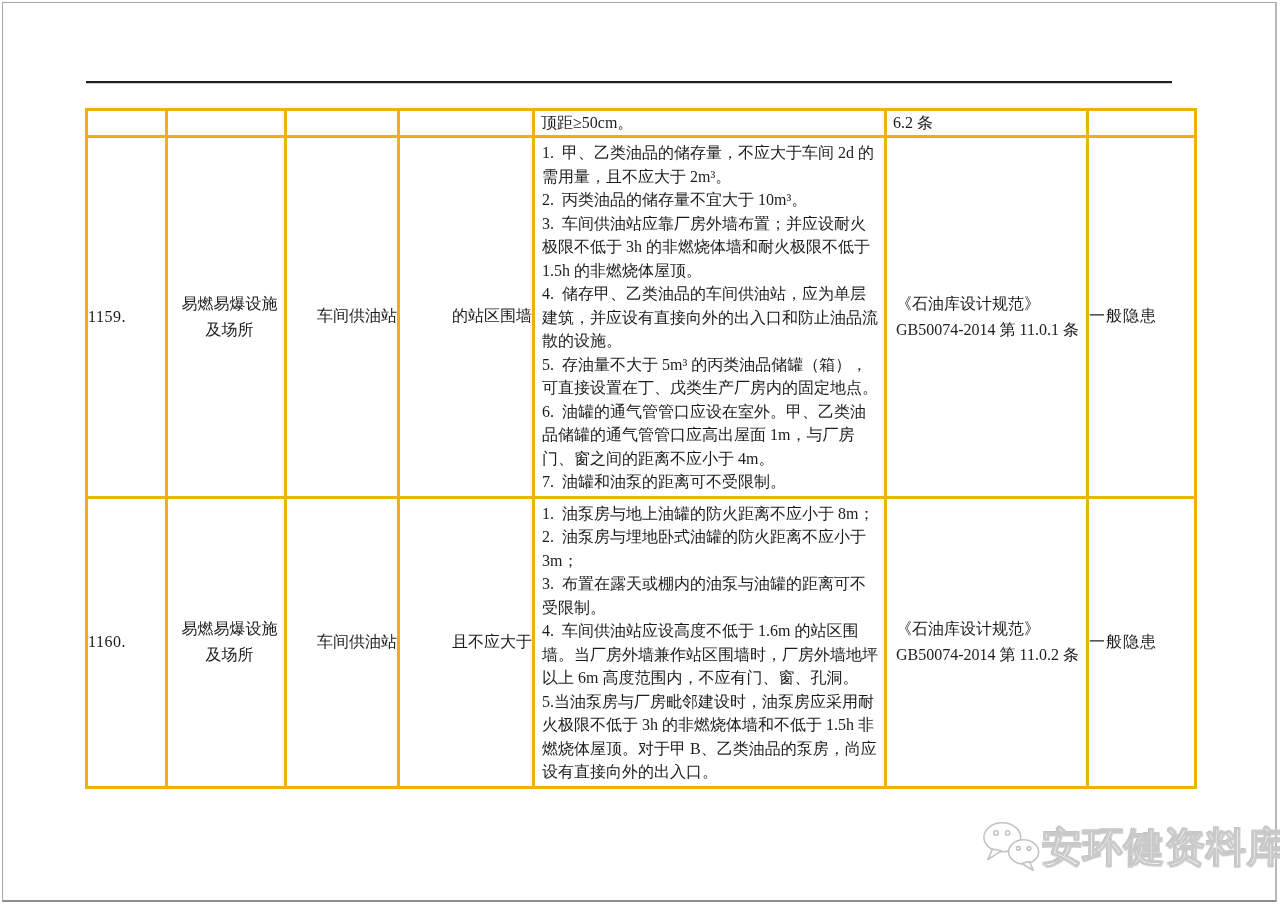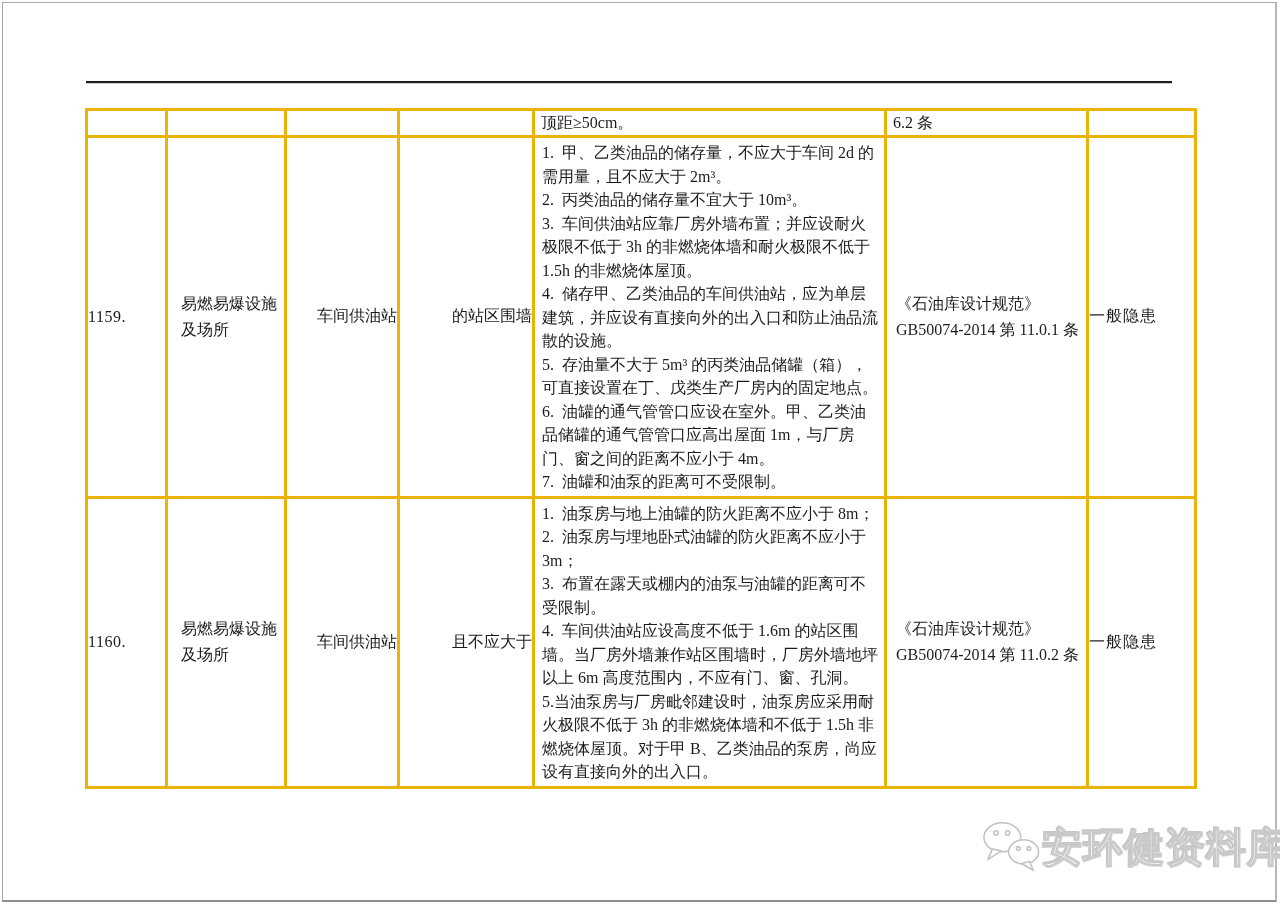--- a/index.html
+++ b/index.html
@@ -45,21 +45,21 @@
   td.desc {
     padding: 3px 6px 2px 7px;
     line-height: 23.5px;
     text-align: left;
   }
   td.partial {
     padding: 1px 6px;
     line-height: 22px;
   }
   td.no-cell { text-align: left; letter-spacing: 0.5px; }
-  td.cat-cell { padding: 0 6px 0 13px; line-height: 26px; text-align: left; }
+  td.cat-cell { padding: 0 6px 0 13px; line-height: 26px; text-align: center; }
   td.basis-cell { padding: 2px 4px 2px 9px; line-height: 26px; text-align: left; margin-left: 22px; }
   td.level-cell { text-align: left; letter-spacing: 1px; }
   .watermark {
     position: absolute;
     left: 980px; top: 820px;
     width: 280px; height: 64px;
     display: flex;
     align-items: flex-start;
     user-select: none;
   }

